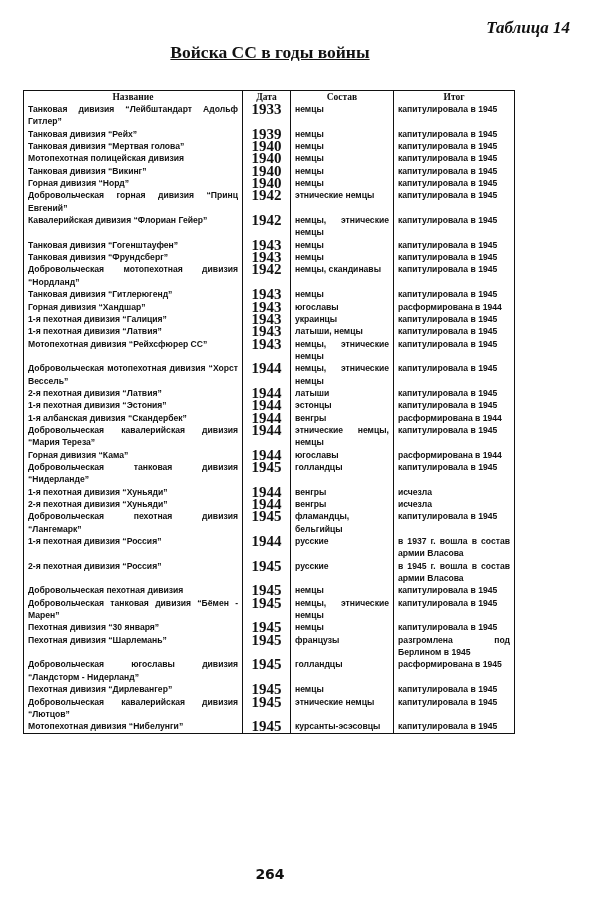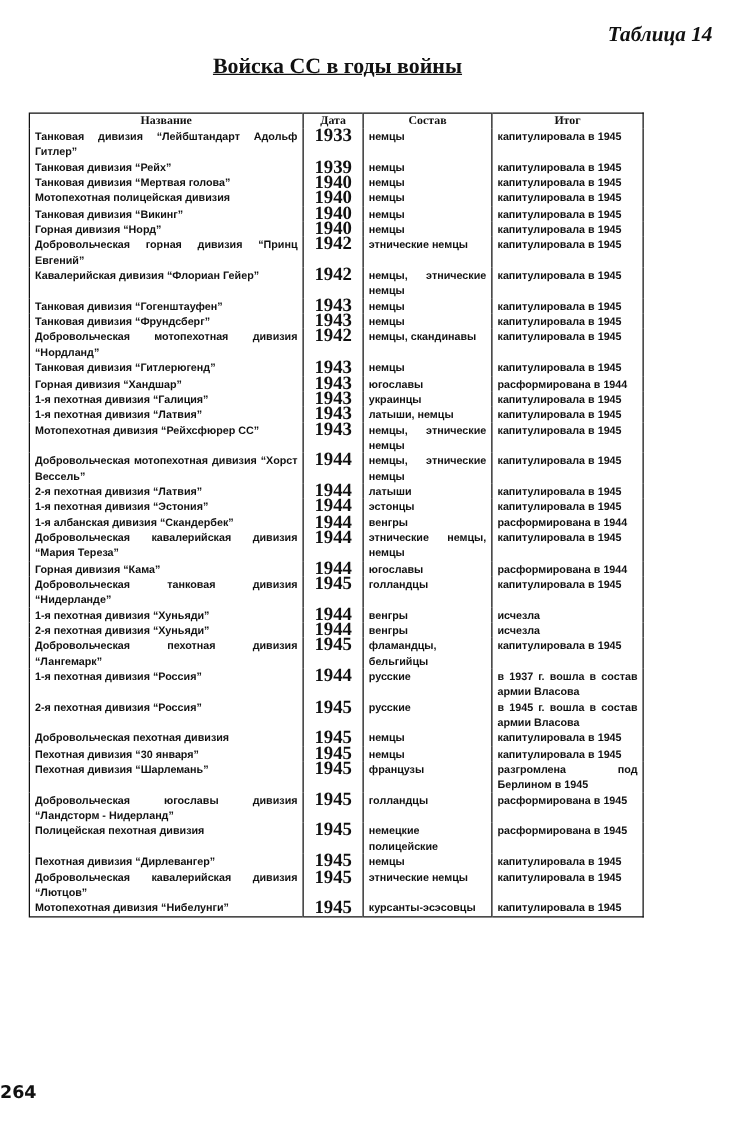--- a/index.html
+++ b/index.html
@@ -7,21 +7,21 @@
   .caption {
     position: absolute; left: 440px; top: 18px; width: 130px;
     font-family: "Liberation Serif", serif; font-style: italic; font-weight: bold;
     font-size: 17px; text-align: right; right: 55px;
   }
   .title {
     position: absolute; left: 0; width: 540px; top: 42px; text-align: center;
     font-family: "Liberation Serif", serif; font-weight: bold; font-size: 17.5px; text-decoration: underline;
   }
   .page-number {
-    position: absolute; left: 0; width: 540px; top: 866px; 
+    position: absolute; left: 0; width: 540px; top: 866px; text-align: center;
     font-family: "DejaVu Sans", sans-serif; font-weight: bold; font-size: 14px;
   }
   table.data {
     position: absolute; left: 23px; top: 90px; width: 491px;
     border-collapse: collapse; border: 1.5px solid #111;
     font-family: "Liberation Sans", sans-serif; font-weight: bold; font-size: 8.6px;
     line-height: 12.35px; table-layout: fixed;
   }
   table.data col.c-name { width: 219px; }
   table.data col.c-date { width: 48px; }
@@ -230,44 +230,44 @@
         <td class="comp">русские</td>
         <td class="res">в 1945 г. вошла в состав армии Власова</td>
       </tr>
       <tr>
         <td class="name">Добровольческая пехотная дивизия</td>
         <td class="date">1945</td>
         <td class="comp">немцы</td>
         <td class="res">капитулировала в 1945</td>
       </tr>
       <tr>
+        <td class="name">Добровольческая танковая дивизия “Бёмен - Марен”</td>
+        <td class="date">1945</td>
+        <td class="comp">немцы, этнические немцы</td>
+        <td class="res">капитулировала в 1945</td>
+      </tr>
+      <tr>
         <td class="name">Пехотная дивизия “30 января”</td>
         <td class="date">1945</td>
         <td class="comp">немцы</td>
         <td class="res">капитулировала в 1945</td>
       </tr>
       <tr>
         <td class="name">Пехотная дивизия “Шарлемань”</td>
         <td class="date">1945</td>
         <td class="comp">французы</td>
         <td class="res">разгромлена под Берлином в 1945</td>
       </tr>
       <tr>
         <td class="name">Добровольческая югославы дивизия “Ландсторм - Нидерланд”</td>
         <td class="date">1945</td>
         <td class="comp">голландцы</td>
         <td class="res">расформирована в 1945</td>
       </tr>
       <tr>
-        <td class="name">Полицейская пехотная дивизия</td>
-        <td class="date">1945</td>
-        <td class="comp">немецкие полицейские</td>
-        <td class="res">расформирована в 1945</td>
-      </tr>
-      <tr>
         <td class="name">Пехотная дивизия “Дирлевангер”</td>
         <td class="date">1945</td>
         <td class="comp">немцы</td>
         <td class="res">капитулировала в 1945</td>
       </tr>
       <tr>
         <td class="name">Добровольческая кавалерийская дивизия “Лютцов”</td>
         <td class="date">1945</td>
         <td class="comp">этнические немцы</td>
         <td class="res">капитулировала в 1945</td>

